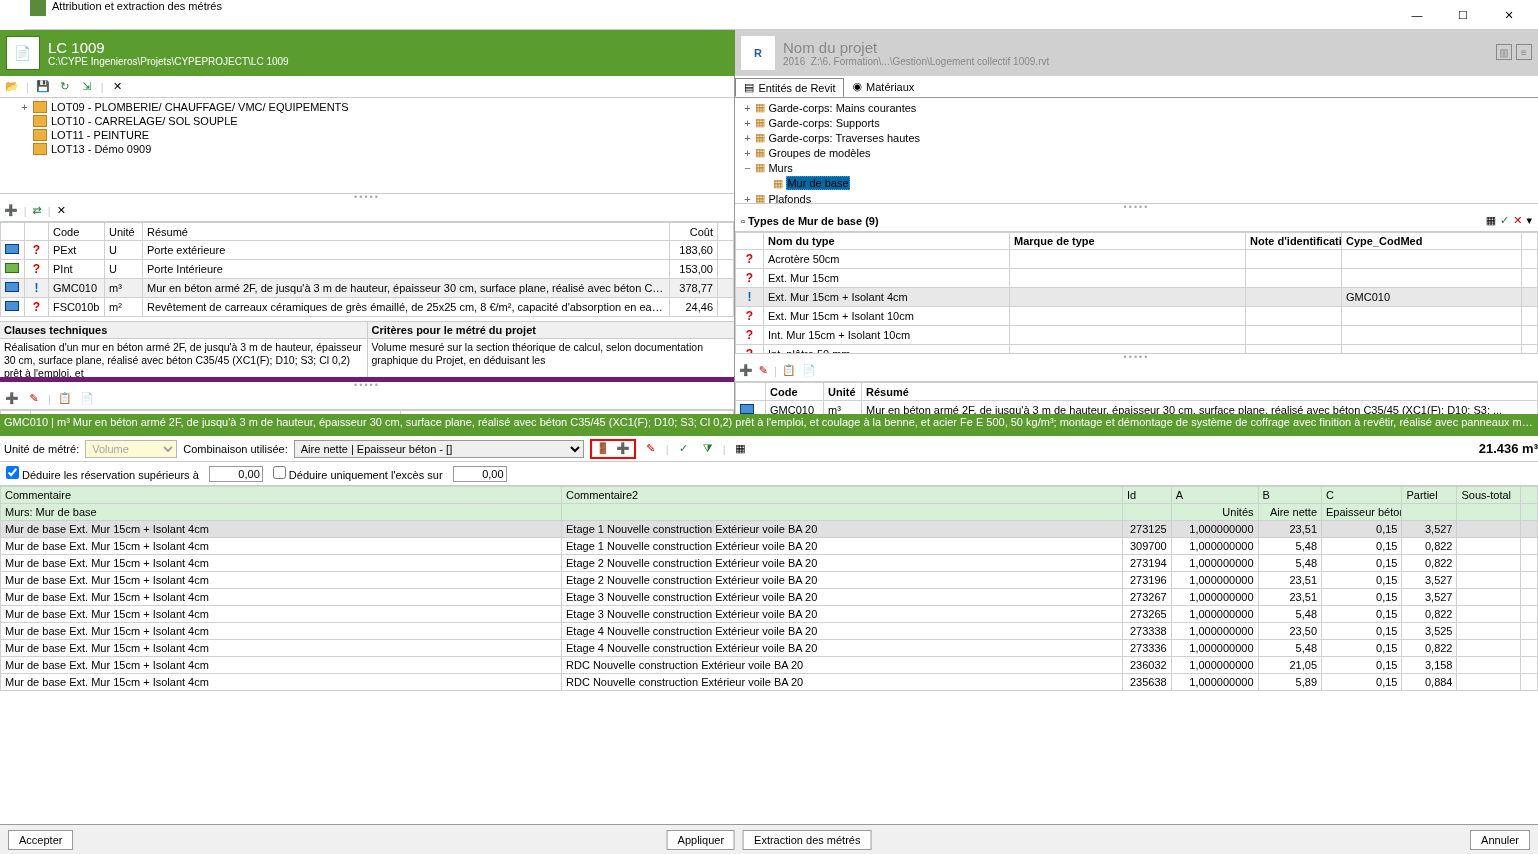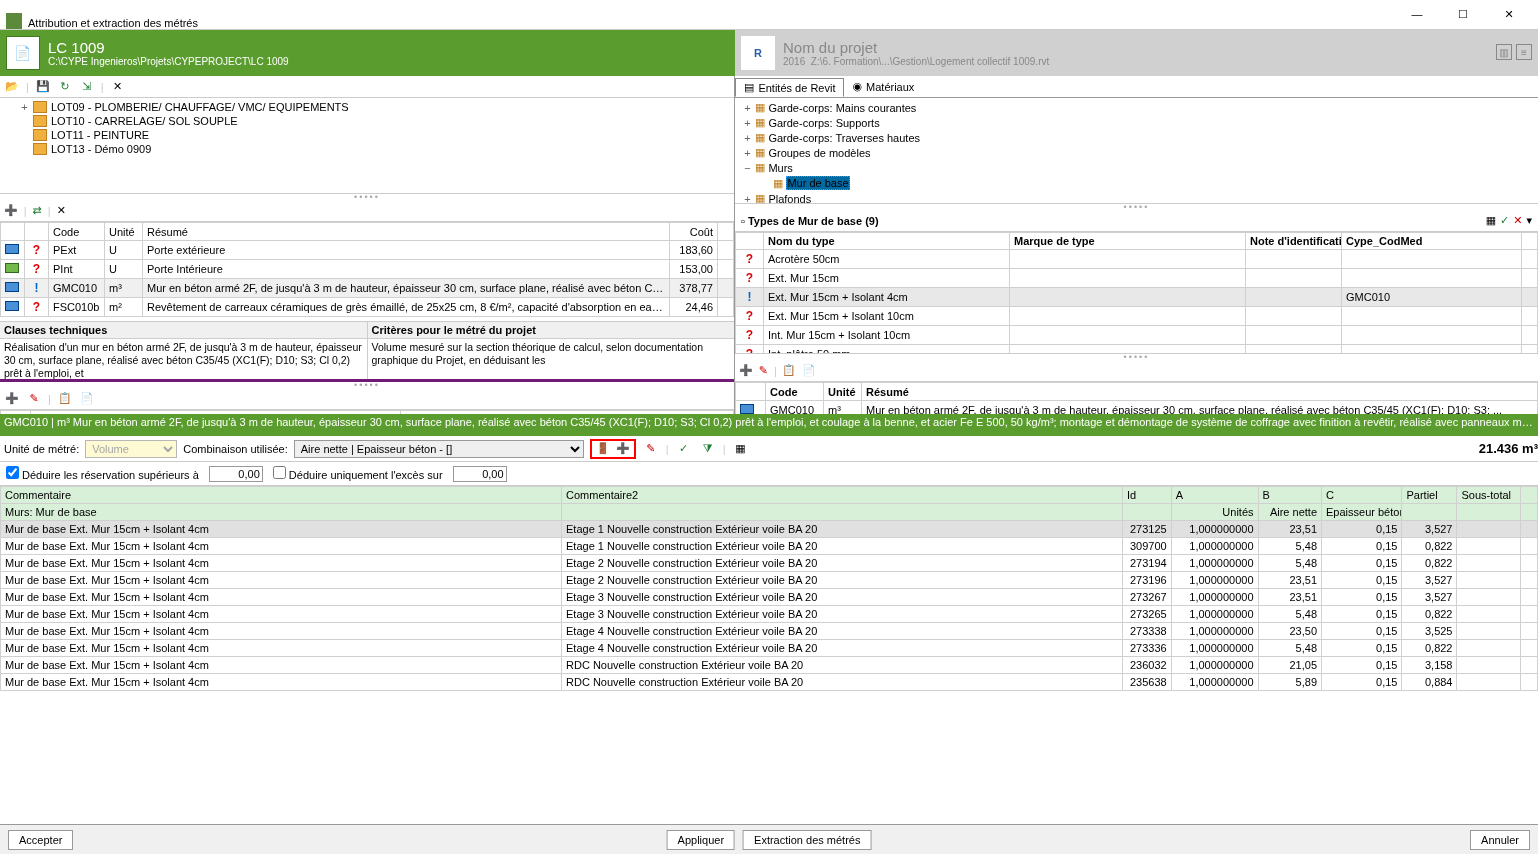--- a/index.html
+++ b/index.html
@@ -1,19 +1,19 @@
 <!DOCTYPE html>
 <html><head>
 <meta charset="utf-8">
 <style>
 * { box-sizing: border-box; margin: 0; padding: 0; }
 body { font-family: "Segoe UI", Tahoma, sans-serif; font-size: 11px; color: #000; background: #fff; width: 1538px; height: 854px; overflow: hidden; display: flex; flex-direction: column; }
 
 
-.titlebar { height: 30px; background: #fff; border-bottom: 1px solid #ccc; display: flex; align-items: flex-end; padding: 0 6px; }
+.titlebar { height: 30px; background: #fff; border-bottom: 1px solid #ccc; display: flex; align-items: flex-start; padding: 0 6px; margin-left: 24px; }
 .titlebar .app-icon { width: 16px; height: 16px; background: #5a8a3a; margin-right: 6px; }
 .titlebar .title { flex: 1; }
 .titlebar .win-controls { display: flex; gap: 0; }
 .titlebar .win-btn { width: 46px; height: 30px; display: flex; align-items: center; justify-content: center; cursor: pointer; }
 
 
 .dual-header { display: flex; height: 46px; }
 .dh-left { width: 735px; background: #5a9c2e; color: #fff; display: flex; align-items: center; padding: 0 6px; }
 .dh-left .icon { width: 34px; height: 34px; background: #fff; border: 1px solid #3e7a1e; margin-right: 8px; display:flex;align-items:center;justify-content:center;color:#5a9c2e;font-weight:bold;font-size:14px;}
 .dh-left .txt .line1 { font-size: 15px; }
@@ -53,21 +53,21 @@
 .col-code { width: 56px; }
 .col-unit { width: 38px; }
 .col-resume { }
 .col-cout { width: 48px; text-align: right !important; }
 .row-sel td { background: #f0f0f0; }
 .sq { width: 14px; height: 10px; display: inline-block; border: 1px solid #000; }
 .sq.blue { background: linear-gradient(#4a90d9,#4a90d9); border-color:#004080; }
 .sq.green { background: #73b84a; border-color:#2e6a1a; }
 
 
-.clauses-row { display: flex; height: 60px; border-bottom: 3px solid #701a75; }
+.clauses-row { display: flex; height: 60px; border-bottom: 5px solid #701a75; }
 .clauses-row .box { flex: 1; display: flex; flex-direction: column; }
 .clauses-row .box .hdr { background: #f0f0f0; border-bottom: 1px solid #ccc; padding: 2px 4px; font-weight: bold; }
 .clauses-row .box .body { flex: 1; padding: 2px 4px; overflow: hidden; font-size: 10.5px; line-height: 1.25; }
 .clauses-row .box:first-child { border-right: 1px solid #ccc; }
 
 
 .entity-toolbar { height: 22px; display: flex; align-items: center; padding: 0 4px; gap: 6px; border-bottom: 1px solid #ccc; }
 .entity-toolbar .tb-icon { width:16px;height:16px;display:flex;align-items:center;justify-content:center;cursor:pointer;}
 
 

